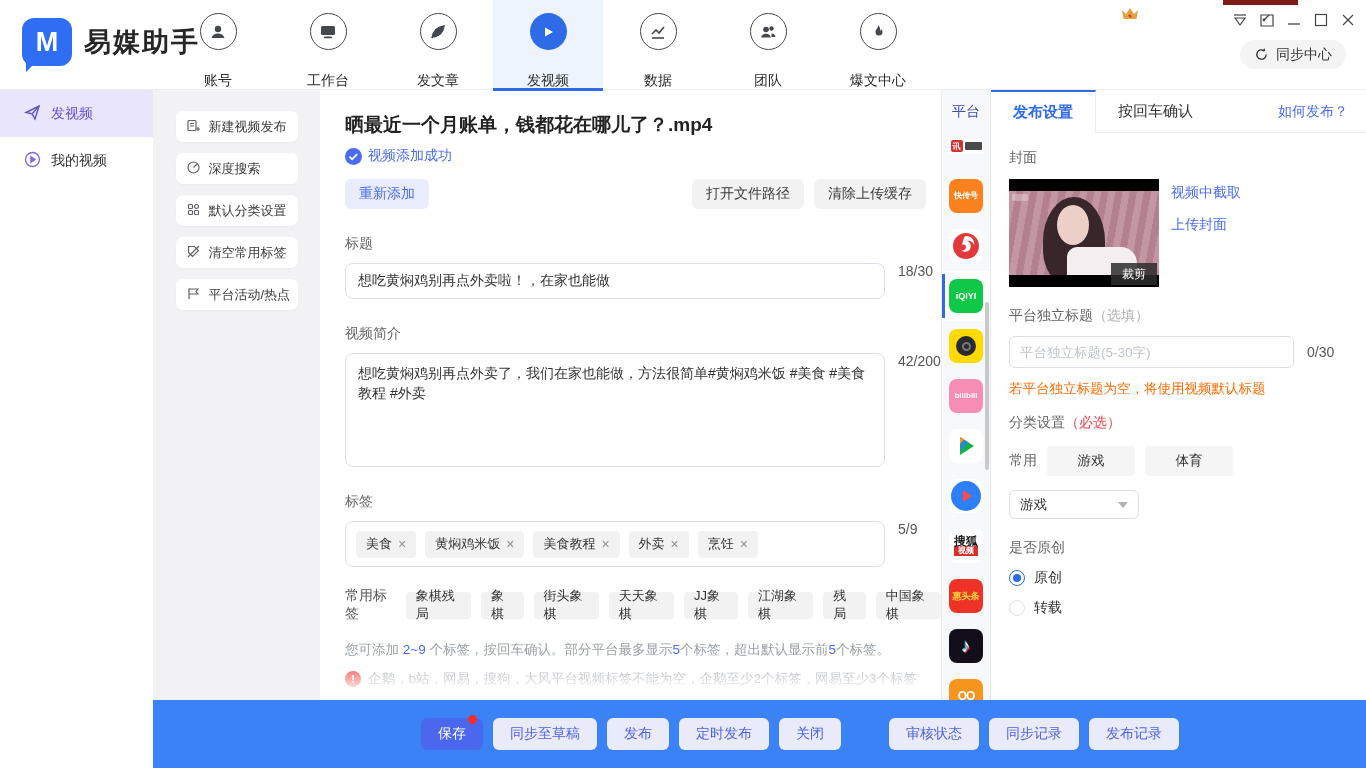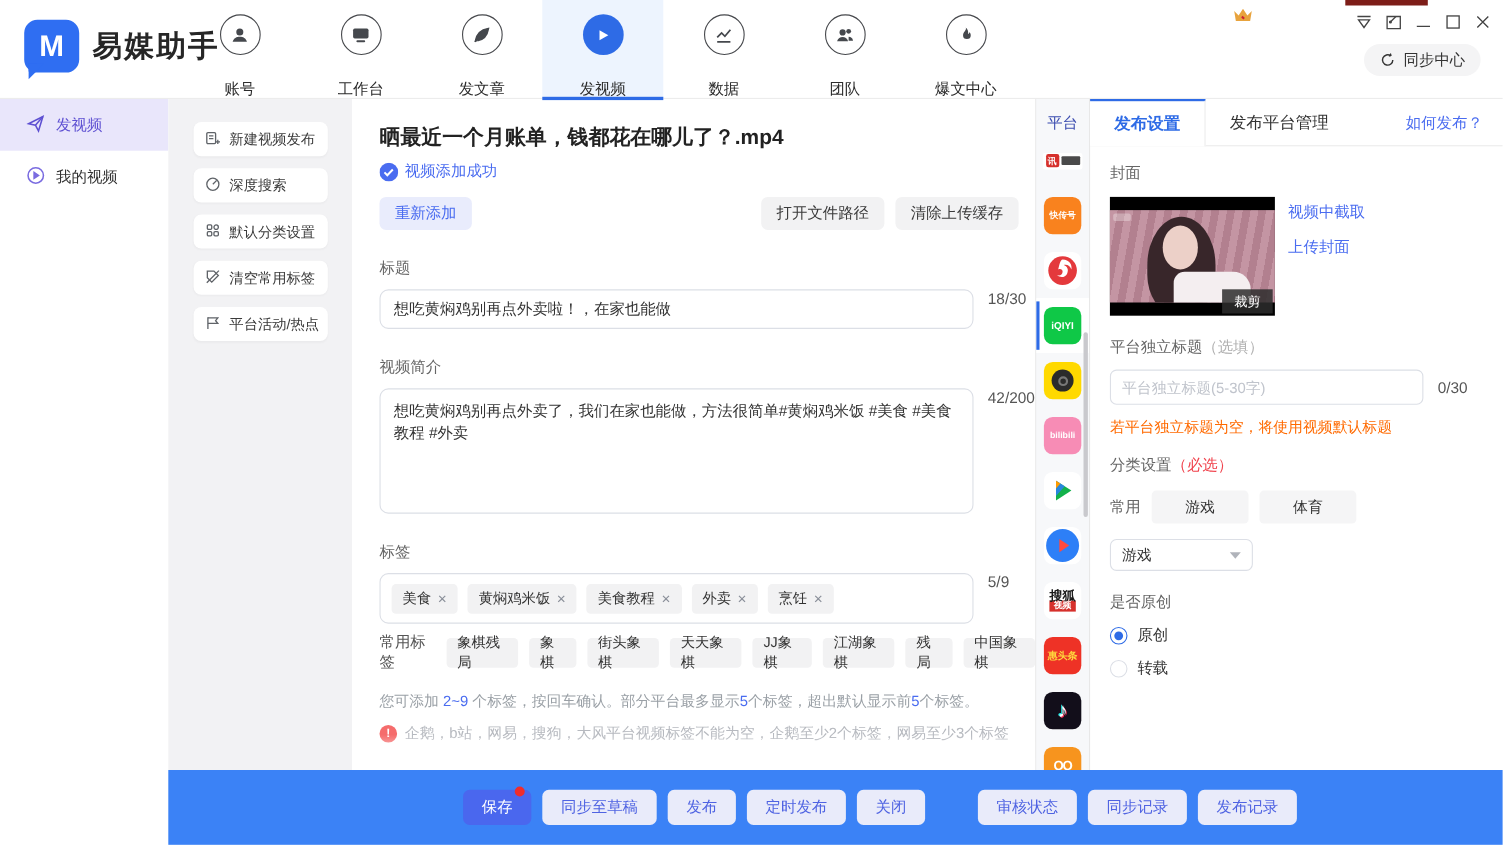--- a/index.html
+++ b/index.html
@@ -59,21 +59,21 @@
   .text-input { width:540px; height:36px; border:1px solid #dcdfe6; border-radius:8px; padding:0 12px;
     font-size:14px; color:#333; outline:none; font-family:inherit; }
   .counter { margin-left:13px; font-size:14px; color:#555; white-space:nowrap; }
   .desc-area { width:540px; height:114px; border:1px solid #dcdfe6; border-radius:8px; padding:9px 12px;
     font-size:14px; color:#333; resize:none; outline:none; line-height:20px; font-family:inherit; }
   .tagbox { width:540px; min-height:46px; border:1px solid #dcdfe6; border-radius:8px; padding:8px 10px;
     display:flex; gap:9px; align-items:center; flex-wrap:wrap; }
   .chip { background:#f2f2f3; border-radius:4px; height:27px; padding:0 10px; display:inline-flex;
     align-items:center; gap:6px; font-size:13px; color:#333; }
   .chip .x { color:#8a8f99; cursor:pointer; font-size:14px; }
-  .common-row { margin-top:8px; display:flex; align-items:center; gap:10px; }
+  .common-row { margin-top:20px; display:flex; align-items:center; gap:10px; }
   .common-row .lbl { font-size:14px; color:#555; margin-right:2px; }
   .common-row .chip { cursor:pointer; }
   .hint { margin-top:18px; font-size:13.5px; color:#9aa0a6; }
   .hint b { color:#4a6cf0; font-weight:normal; }
   .warn { margin-top:11px; font-size:13.5px; color:#b6b9bf; display:flex; align-items:center; gap:7px; }
   .warn-ic { width:16px; height:16px; border-radius:50%; background:#f56c6c; color:#fff; font-size:11px;
     display:inline-flex; align-items:center; justify-content:center; font-weight:bold; flex:none; }
   .main-fade { position:absolute; left:320px; top:668px; width:621px; height:32px;
     background:linear-gradient(to bottom, rgba(255,255,255,0), #fff 80%); pointer-events:none; z-index:2; }
 
@@ -481,21 +481,21 @@
           <span class="oo">OO</span>
         </div>
       </div>
     </div>
   <div class="pscroll"></div>
 </div>
 
 <div class="panel">
   <div class="tabbar">
     <div class="tab active">发布设置</div>
-    <div class="tab">发布平台管理</div>
+    <div class="tab">按回车确认</div>
     <div class="how-link">如何发布？</div>
   </div>
   <div class="panel-body">
     <div class="plabel">封面</div>
     <div class="cover-wrap">
       <div class="thumb">
         <div class="photo">
           <div class="wm"></div>
           <div class="hair"></div>
           <div class="face"></div>

